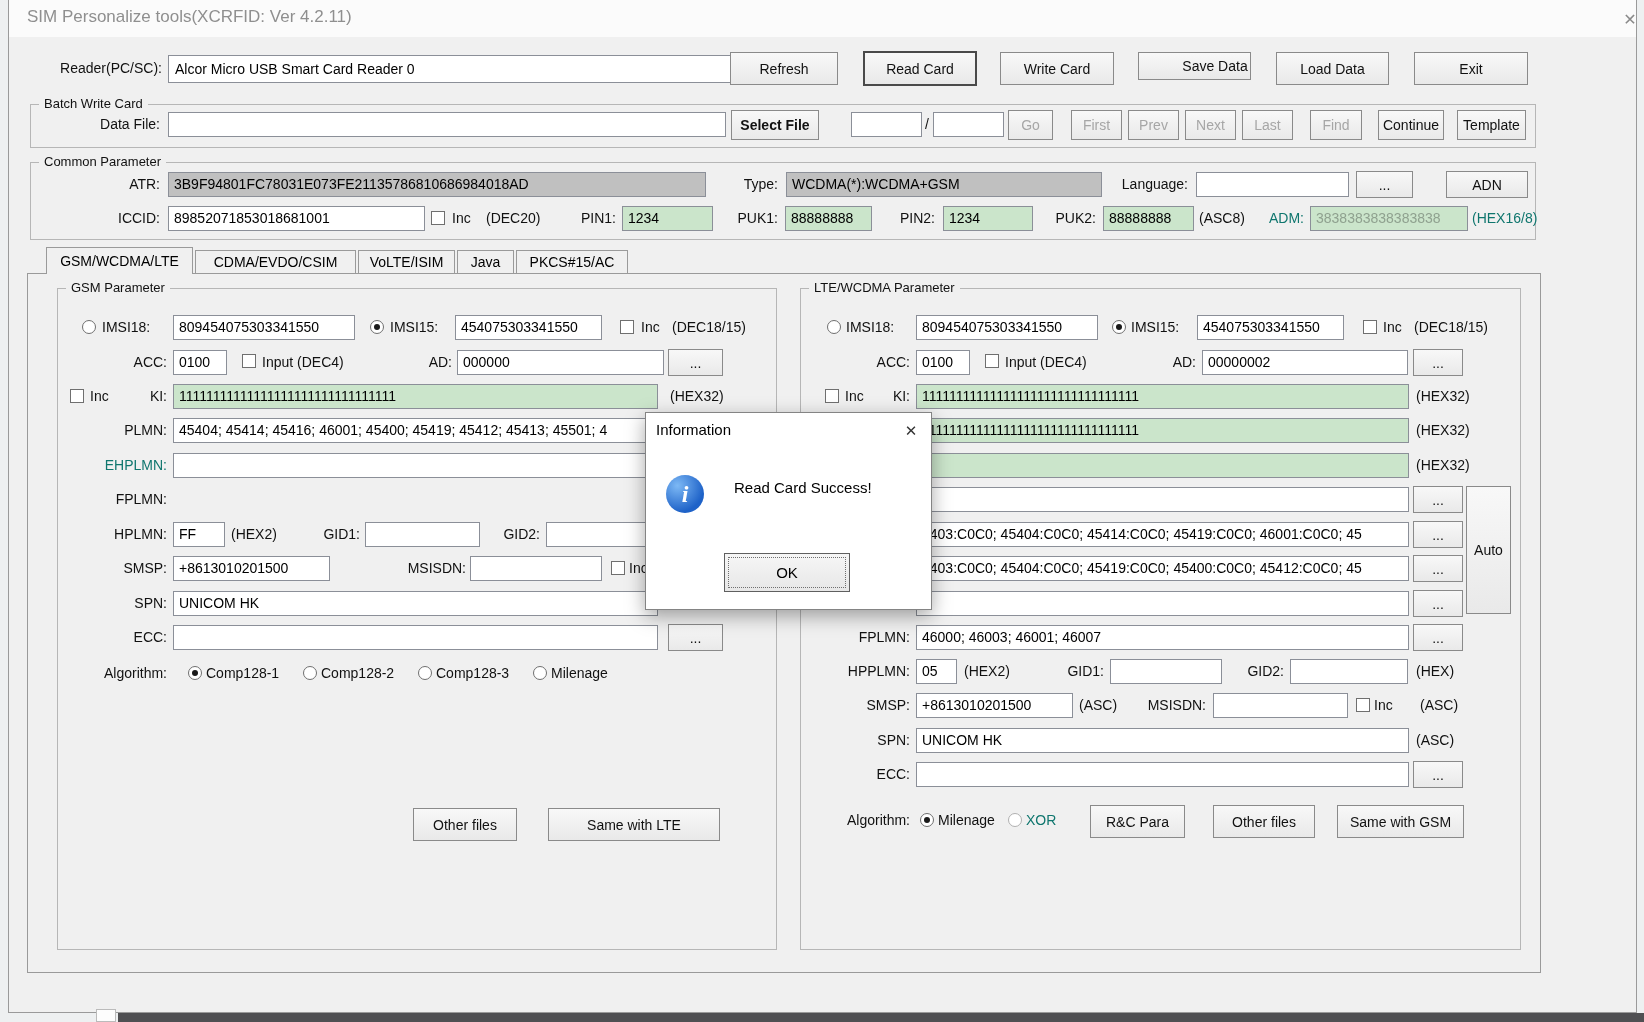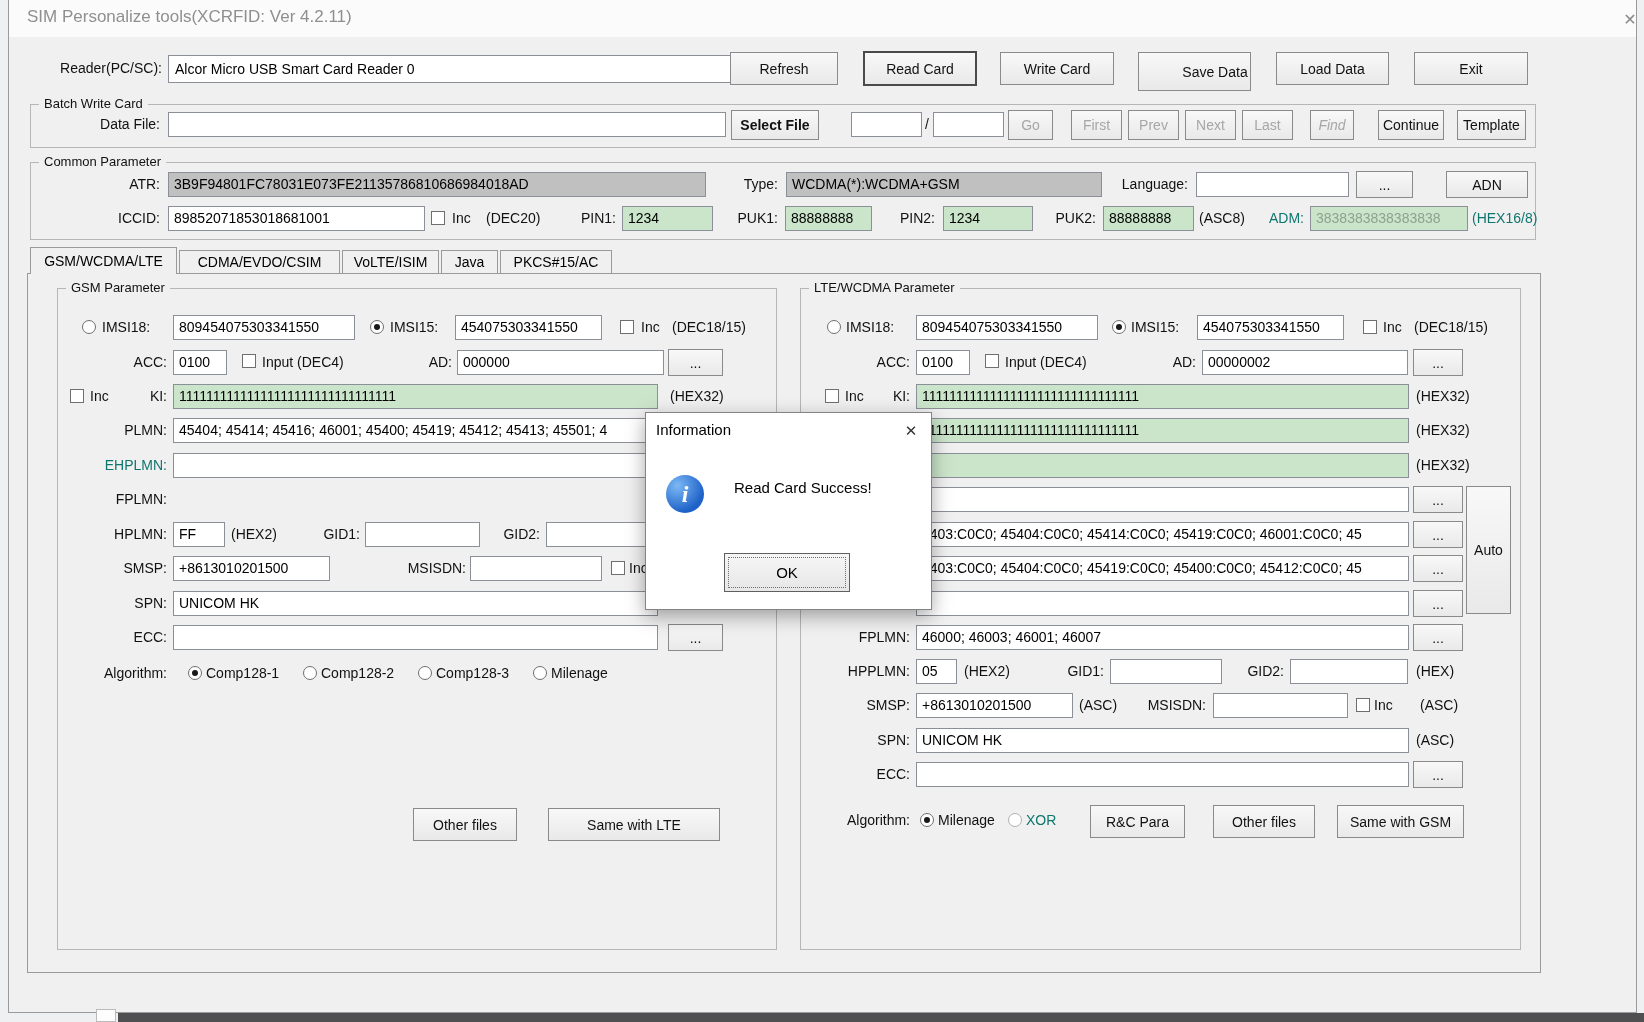--- a/index.html
+++ b/index.html
@@ -32,21 +32,21 @@
   .radio.dis { border-color:#b0b0b0; }
   .grp { position:absolute; border:1px solid #b6b6b6; }
   .grp-t { position:absolute; top:-9px; left:8px; background:#f0f0f0; padding:0 5px;
            font-size:13px; line-height:16px; white-space:nowrap; color:#111; }
   .combo { position:absolute; background:#fff; border:1px solid #8b8f98; }
   .combo-text { position:absolute; left:6px; top:2px; font-size:14px; line-height:22px; white-space:nowrap; }
   .combo-btn { position:absolute; right:1px; top:1px; width:24px; bottom:1px; background:linear-gradient(#f4f4f4,#dcdcdc);
                border-left:1px solid #aeb2b8; display:flex; align-items:center; justify-content:center;
                font-size:9px; color:#444; }
   .tab { position:absolute; display:flex; align-items:center; justify-content:center; background:#f0f0f0;
-         border:1px solid #9a9a9a; border-bottom:none; font-size:14px; }
+         border:1px solid #9a9a9a; border-bottom:none; font-size:14px;margin-left:16px; }
   .tab.active { z-index:2; }
   .panel { position:absolute; left:27px; top:273px; width:1514px; height:700px;
            border:1px solid #9a9a9a; background:#f0f0f0; }
   .dialog { position:absolute; left:645px; top:412px; width:287px; height:198px; background:#fff;
             border:1px solid #848484; box-shadow:0 6px 18px rgba(0,0,0,.35); z-index:50; }
   .dlg-title-text { position:absolute; left:10px; top:8px; font-size:15px; color:#000; }
   .dlg-close { position:absolute; right:8px; top:6px; width:24px; height:24px; display:flex;
                align-items:center; justify-content:center; font-size:15px; color:#333; }
   .info-icon { position:absolute; left:20px; top:62px; width:38px; height:38px; border-radius:50%;
                background:radial-gradient(circle at 30% 28%, #7db9f5, #1e62c8 70%); display:flex;
@@ -73,39 +73,39 @@
   </div>
 
   <div class="lbl r" style="left:40px;top:56px;width:122px;">Reader(PC/SC):</div>
   <div class="combo" style="left:168px;top:55px;width:624px;height:28px;">
     <span class="combo-text">Alcor Micro USB Smart Card Reader 0</span>
     <span class="combo-btn">▼</span>
   </div>
   <div class="btn" style="left:730px;top:52px;width:108px;height:33px;">Refresh</div>
   <div class="btn focus" style="left:863px;top:51px;width:114px;height:35px;">Read Card</div>
   <div class="btn" style="left:1000px;top:52px;width:114px;height:33px;">Write Card</div>
-  <div class="btn" style="left:1138px;top:52px;width:113px;height:39px;padding-left:41px;">Save Data</div>
+  <div class="btn" style="left:1138px;top:52px;width:113px;height:28px;padding-left:41px;">Save Data</div>
   <div class="btn" style="left:1276px;top:52px;width:113px;height:33px;">Load Data</div>
   <div class="btn" style="left:1414px;top:52px;width:114px;height:33px;">Exit</div>
 
   <div class="grp" style="left:30px;top:104px;width:1506px;height:44px;">
     <span class="grp-t">Batch Write Card</span>
   </div>
   <div class="lbl r" style="left:80px;top:112px;width:80px;">Data File:</div>
   <div class="inp" style="left:168px;top:112px;width:558px;"></div>
   <div class="btn" style="left:731px;top:110px;width:88px;height:30px;font-weight:bold;">Select File</div>
   <div class="inp" style="left:851px;top:112px;width:71px;"></div>
   <div class="lbl" style="left:925px;top:112px;width:8px;">/</div>
   <div class="inp" style="left:933px;top:112px;width:71px;"></div>
   <div class="btn dis" style="left:1008px;top:110px;width:45px;height:30px;">Go</div>
   <div class="btn dis" style="left:1071px;top:110px;width:51px;height:30px;">First</div>
   <div class="btn dis" style="left:1128px;top:110px;width:51px;height:30px;">Prev</div>
   <div class="btn dis" style="left:1185px;top:110px;width:51px;height:30px;">Next</div>
   <div class="btn dis" style="left:1242px;top:110px;width:51px;height:30px;">Last</div>
-  <div class="btn dis" style="left:1310px;top:110px;width:44px;height:30px;font-style:italic;">Find</div>
+  <div class="btn dis" style="left:1310px;top:110px;width:52px;height:30px;">Find</div>
   <div class="btn" style="left:1378px;top:110px;width:66px;height:30px;">Continue</div>
   <div class="btn" style="left:1457px;top:110px;width:69px;height:30px;">Template</div>
 
   <div class="grp" style="left:30px;top:162px;width:1506px;height:78px;">
     <span class="grp-t">Common Parameter</span>
   </div>
   <div class="lbl r" style="left:100px;top:172px;width:60px;">ATR:</div>
   <div class="inp gray" style="left:168px;top:172px;width:538px;">3B9F94801FC78031E073FE21135786810686984018AD</div>
   <div class="lbl r" style="left:726px;top:172px;width:52px;">Type:</div>
   <div class="inp gray" style="left:786px;top:172px;width:316px;">WCDMA(*):WCDMA+GSM</div>

